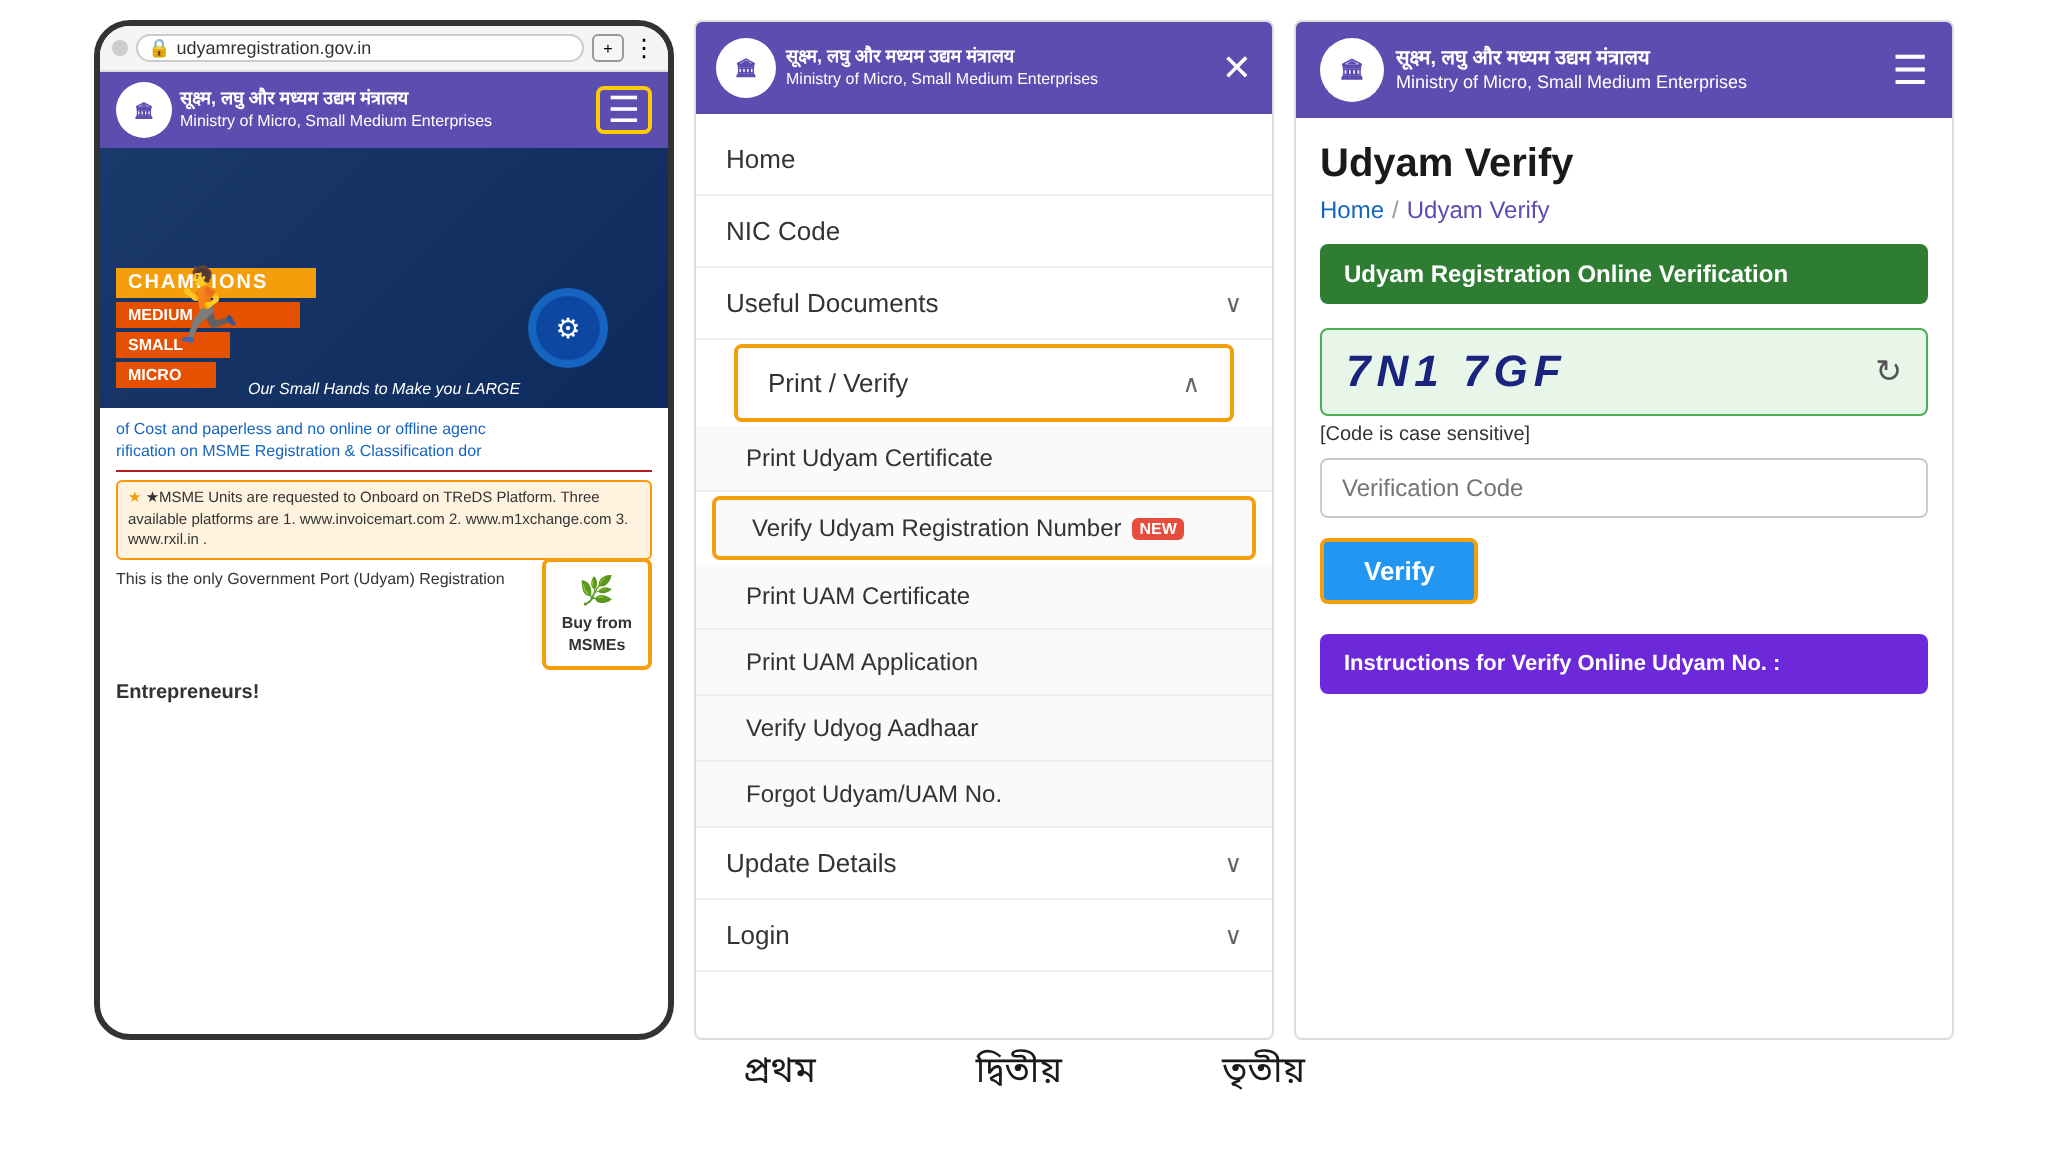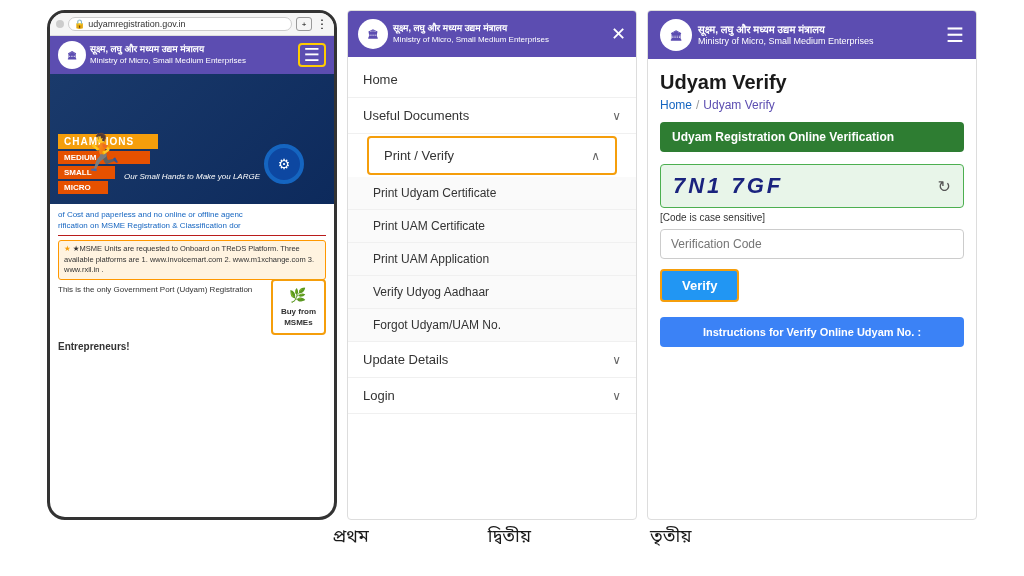--- a/index.html
+++ b/index.html
@@ -151,21 +151,21 @@
       bottom: 20px;
       width: 40px; height: 40px;
       border-radius: 50%;
       border: 4px solid #1565c0;
       background: #0d47a1;
       display: flex; align-items: center; justify-content: center;
       color: #fff; font-size: 14px;
     }
     .hero-text {
       position: absolute;
-      bottom: 23px;
+      bottom: 5px;
       left: 0; right: 0;
       text-align: center;
       color: #fff;
       font-size: 8px;
       font-style: italic;
     }
 
     
     .phone-body {
       background: #fff;
@@ -441,38 +441,38 @@
       border: 2px solid #f59e0b;
       border-radius: 4px;
       padding: 7px 20px;
       font-size: 13px;
       font-weight: bold;
       cursor: pointer;
       margin-bottom: 10px;
     }
 
     .instructions-btn {
-      background: #3b82f6;
+      background: #6d28d9;
       color: #fff;
       border: none;
       border-radius: 4px;
       padding: 9px 12px;
       font-size: 11px;
       font-weight: bold;
       cursor: pointer;
       width: 100%;
-      text-align: center;
+      text-align: left;
       margin-top: 5px;
     }
 
     
     .bottom-labels {
       display: flex;
       justify-content: center;
-      gap: 119px;
+      gap: 80px;
       width: 100%;
       padding: 5px 10px;
       background: #fff;
     }
     .step-label {
       font-size: 18px;
       color: #1a1a1a;
       font-family: 'Noto Sans Bengali', Arial, sans-serif;
       text-align: center;
     }
@@ -550,31 +550,38 @@
         </div>
       </div>
       <div class="close-btn">✕</div>
     </div>
 
     <div class="menu-list">
       <div class="menu-item">
         <span>Home</span>
       </div>
       <div class="menu-item">
+        <span>NIC Code</span>
+      </div>
+      <div class="menu-item">
         <span>Useful Documents</span>
         <span class="arrow">∨</span>
       </div>
 
       <div class="menu-item highlighted">
         <span>Print / Verify</span>
         <span class="arrow">∧</span>
       </div>
 
       <div class="sub-menu-item">
         <span>Print Udyam Certificate</span>
+      </div>
+      <div class="sub-menu-item highlighted-item">
+        <span>Verify Udyam Registration Number</span>
+        <span class="new-badge">NEW</span>
       </div>
       <div class="sub-menu-item">
         <span>Print UAM Certificate</span>
       </div>
       <div class="sub-menu-item">
         <span>Print UAM Application</span>
       </div>
       <div class="sub-menu-item">
         <span>Verify Udyog Aadhaar</span>
       </div>

